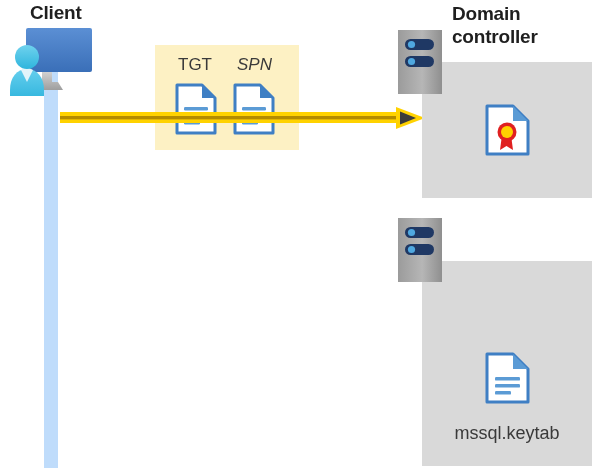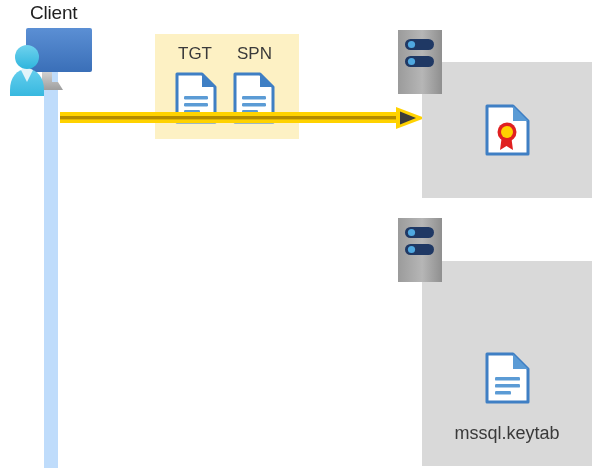--- a/index.html
+++ b/index.html
@@ -8,21 +8,21 @@
     background:#ffffff;
     font-family:"Liberation Sans", sans-serif;
     overflow:hidden;
     position:relative;
   }
   .stage{position:absolute;left:0;top:0;width:600px;height:468px;}
   .abs{position:absolute;}
 
   
   .title{
-    font-weight:normal;
+    font-weight:bold;
     color:#1f1f1f;
     font-size:19px;
     line-height:23px;
     letter-spacing:-0.2px;
     white-space:pre-line;
   }
   #client-title{left:30px;top:1px;}
   #dc-title{left:452px;top:2px;width:140px;text-align:left;}
   #linux-title{left:452px;top:228px;}
 
@@ -30,29 +30,29 @@
   #client-lifeline{
     left:44px;top:72px;width:14px;height:396px;
     background:#bfdcfb;
   }
 
   
   #client-icon{left:8px;top:26px;width:86px;height:70px;}
 
   
   #token-band{
-    left:155px;top:34px;width:144px;height:105px;
+    left:155px;top:45px;width:144px;height:105px;
     background:#fdf1c4;
   }
   .token-label{
     font-size:17px;color:#3a3a3a;
     position:absolute;top:10px;
   }
   #tgt-label{left:23px;}
-  #spn-label{left:82px;}
+  #spn-label{left:82px;font-style:italic;}
 
   
   #flow-arrow{left:60px;top:107px;width:365px;height:22px;}
 
   
   .server-panel{background:#d9d9d9;}
   #dc-panel{left:422px;top:62px;width:170px;height:136px;}
   #linux-panel{left:422px;top:261px;width:170px;height:205px;}
 
   
@@ -164,20 +164,22 @@
         </linearGradient>
       </defs>
       <rect x="0" y="0" width="44" height="64" fill="url(#rackGradA)"></rect>
       <rect x="7" y="9" width="29" height="11" rx="5.5" fill="#1f3864"></rect>
       <circle cx="13.5" cy="14.5" r="3.6" fill="#4fa8e0"></circle>
       <rect x="7" y="26" width="29" height="11" rx="5.5" fill="#1f3864"></rect>
       <circle cx="13.5" cy="31.5" r="3.6" fill="#4fa8e0"></circle>
     </svg>
   </div>
 
+  <div class="abs title" id="dc-title">Domain
+controller</div>
 
   <div class="abs" id="cert-icon">
     <svg width="45" height="52" viewBox="0 0 45 52" xmlns="http://www.w3.org/2000/svg">
       <path d="M2 2 h26 l15 15 v33 H2 z" fill="#ffffff" stroke="#3f7fc4" stroke-width="3" stroke-linejoin="round"></path>
       <path d="M28 2 l15 15 h-15 z" fill="#5b9bd5"></path>
 
       <path d="M17 31 l-2 15 l6.5 -4 l6.5 4 l-2 -15 z" fill="#e02020"></path>
 
       <circle cx="22" cy="28" r="9.5" fill="#e02020"></circle>
       <circle cx="22" cy="28" r="6" fill="#ffd200"></circle>

